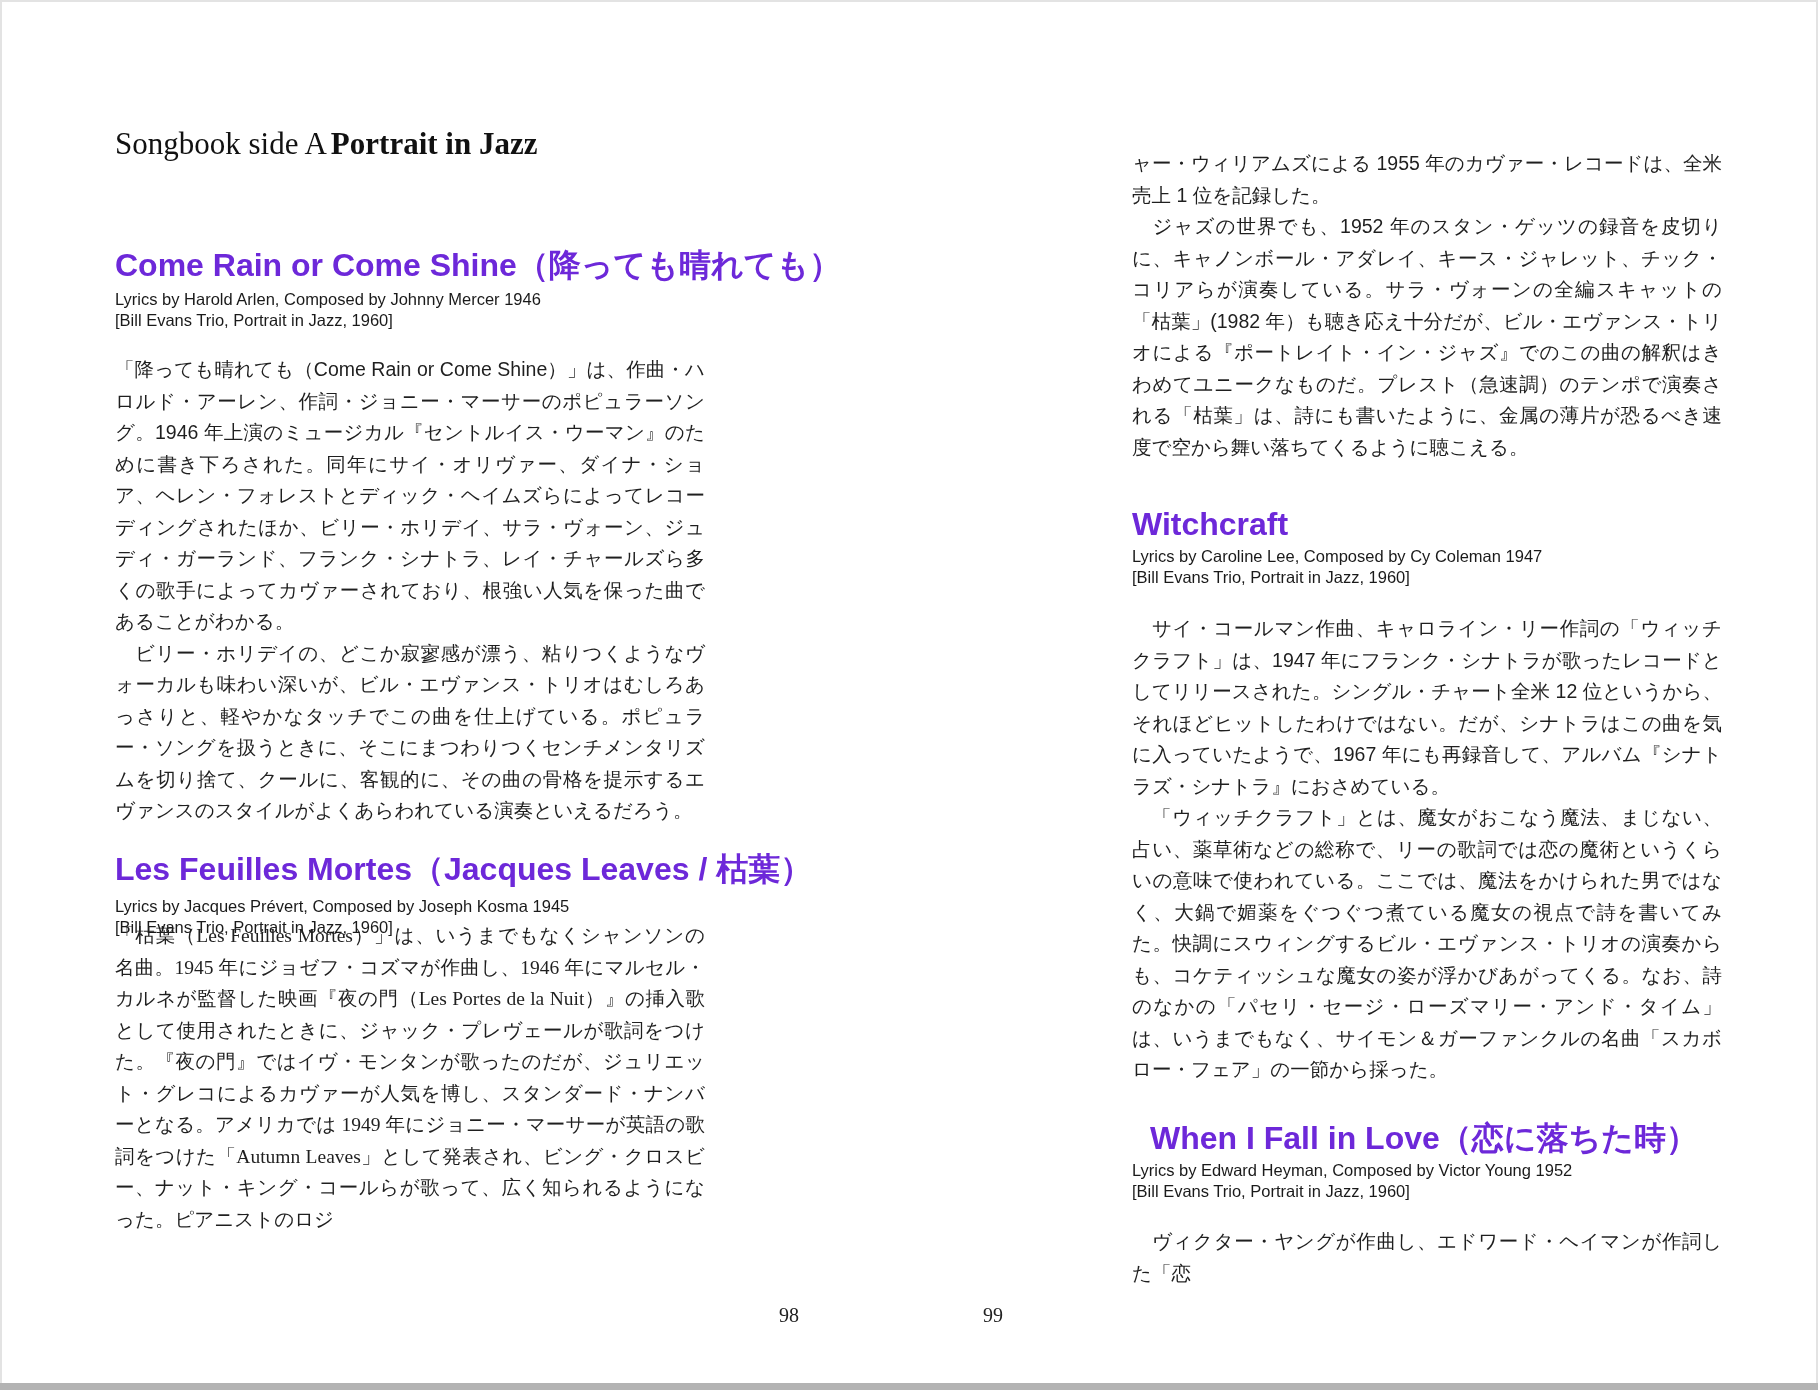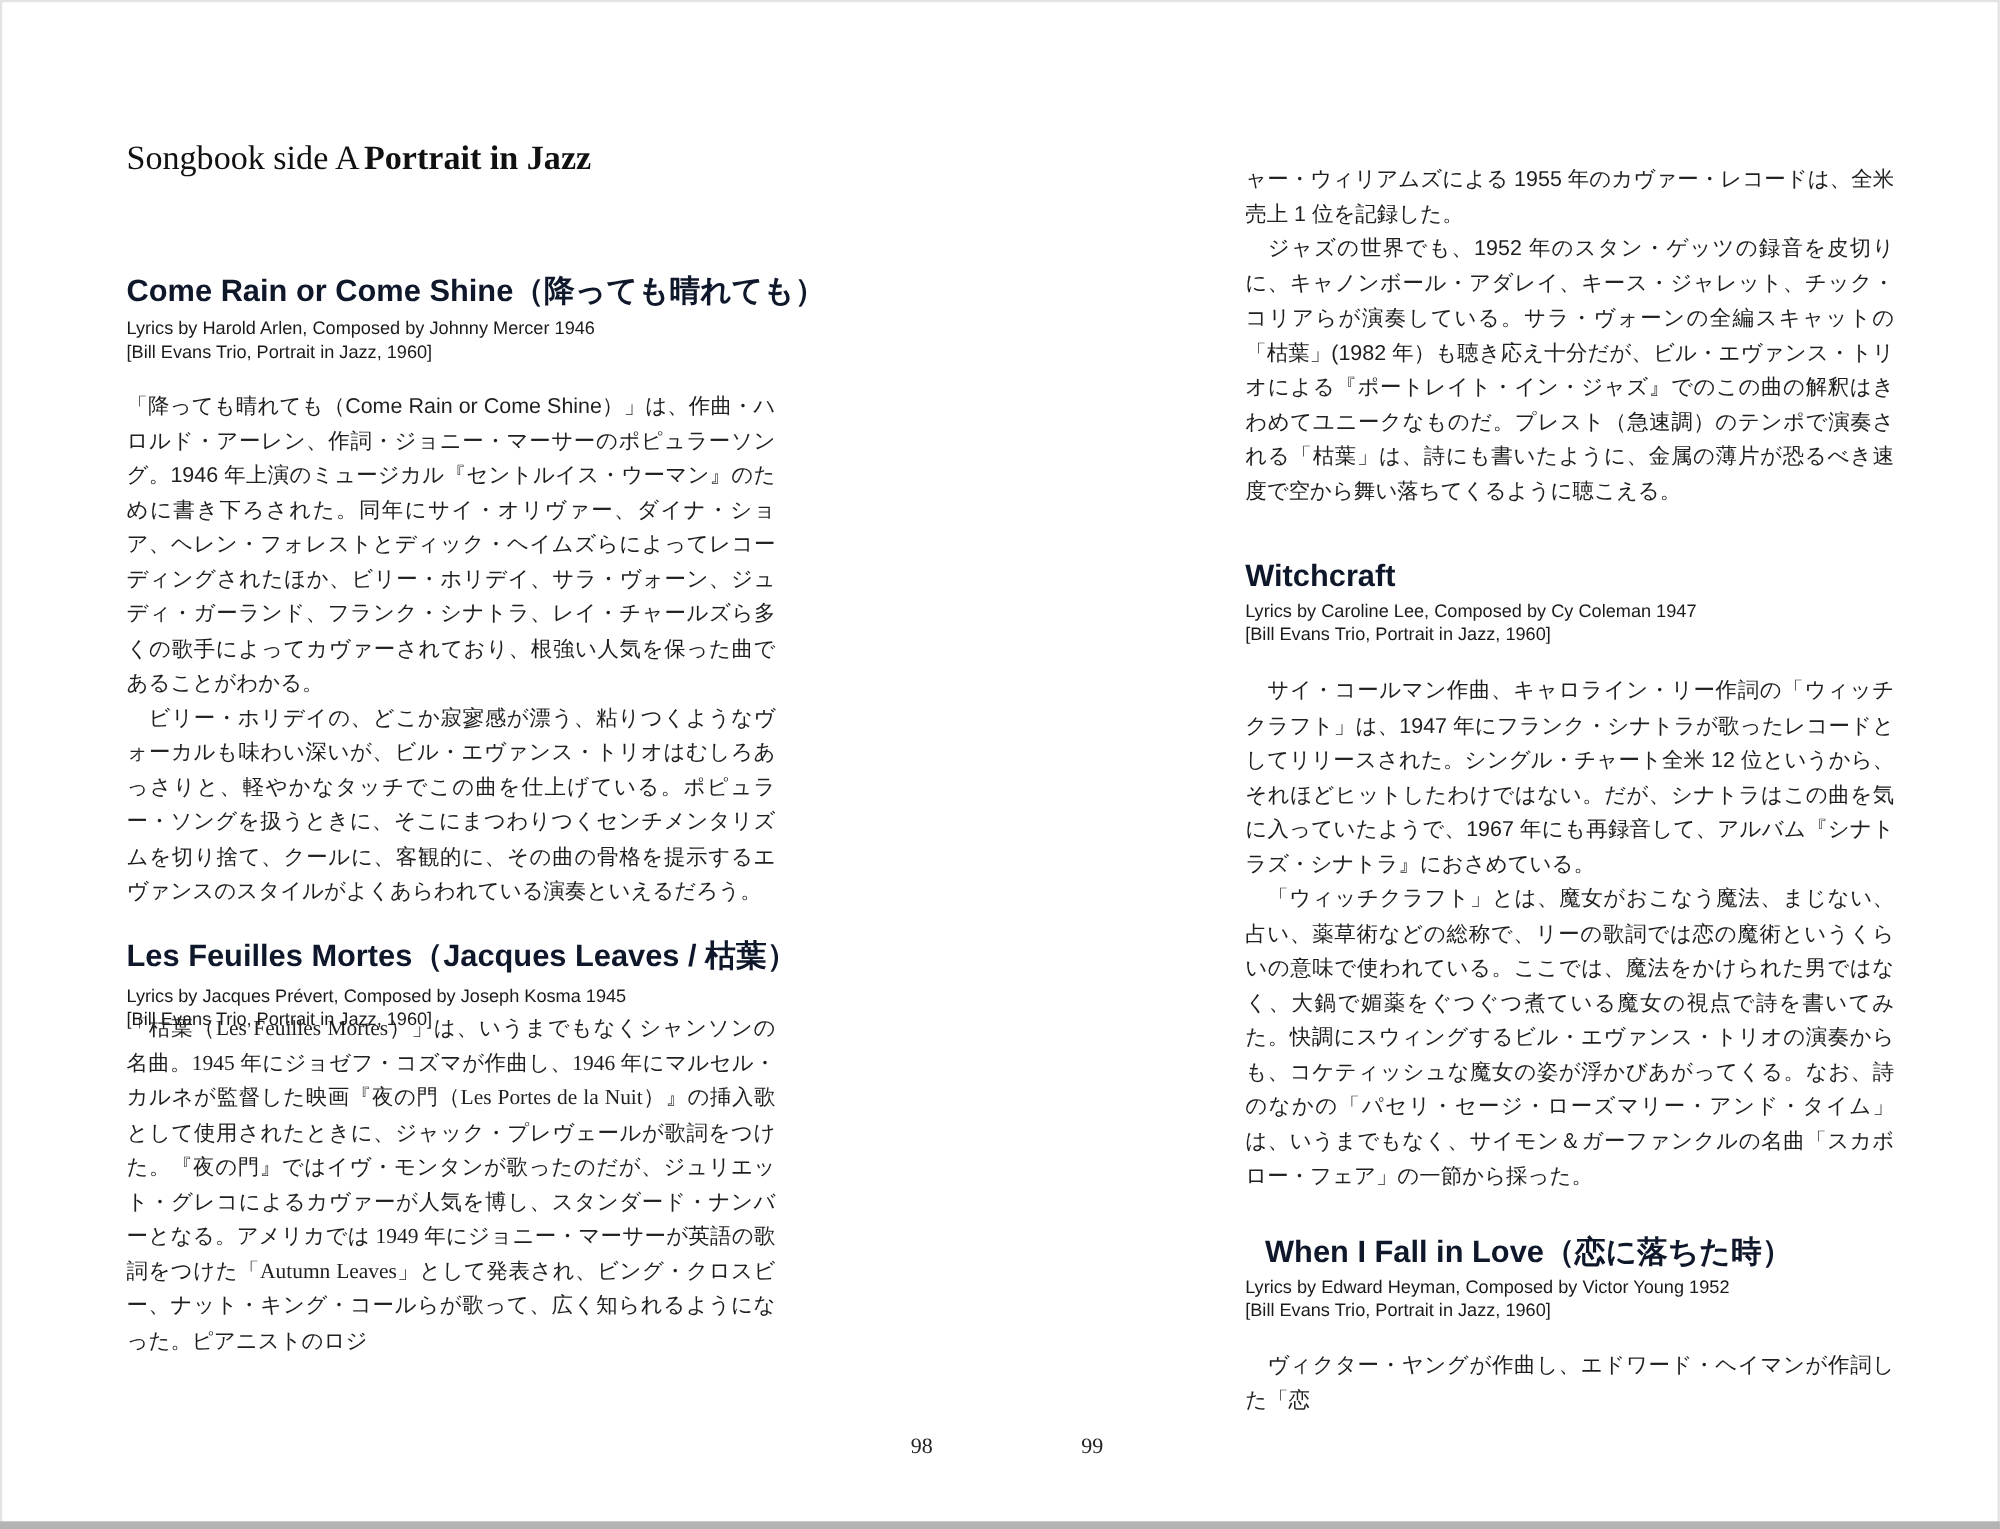--- a/index.html
+++ b/index.html
@@ -36,24 +36,24 @@
     font-family: "Liberation Serif", serif;
     font-size: 31px;
     line-height: 40px;
     color: #111;
     white-space: nowrap;
   }
   .book-header .series { font-weight: 400; }
   .book-header .album  { font-weight: 700; margin-left: 4px; }
 
   .song-title {
-    font-size: 28px;
+    font-size: 32px;
     font-weight: 700;
     line-height: 30px;
-    color: #0f172a;
+    color: #6d28d9;
     white-space: nowrap;
   }
   .credits {
     font-size: 16.5px;
     line-height: 21px;
     font-weight: 400;
     color: #1a1a1a;
   }
   .body-text { }
   .body-para {
@@ -104,21 +104,21 @@
 
   <div class="abs col-left credits" style="top:896px;">
     <div>Lyrics by Jacques Prévert, Composed by Joseph Kosma 1945</div>
     <div>[Bill Evans Trio, Portrait in Jazz, 1960]</div>
   </div>
 
   <div class="abs col-left body-text" style="top:920px;font-family:Liberation Serif, serif;">
     <p class="body-para">「枯葉（Les Feuilles Mortes）」は、いうまでもなくシャンソンの名曲。1945 年にジョゼフ・コズマが作曲し、1946 年にマルセル・カルネが監督した映画『夜の門（Les Portes de la Nuit）』の挿入歌として使用されたときに、ジャック・プレヴェールが歌詞をつけた。『夜の門』ではイヴ・モンタンが歌ったのだが、ジュリエット・グレコによるカヴァーが人気を博し、スタンダード・ナンバーとなる。アメリカでは 1949 年にジョニー・マーサーが英語の歌詞をつけた「Autumn Leaves」として発表され、ビング・クロスビー、ナット・キング・コールらが歌って、広く知られるようになった。ピアニストのロジ</p>
   </div>
 
-  <div class="abs page-number" style="left:816px; top:1303px;">98</div>
+  <div class="abs page-number" style="left:767px; top:1303px;">98</div>
 </div>
 
 <div>
 
   <div class="abs col-right body-text" style="top:125px;margin-top:23px;">
     <p class="body-para">ャー・ウィリアムズによる 1955 年のカヴァー・レコードは、全米売上 1 位を記録した。</p>
     <p class="body-para">　ジャズの世界でも、1952 年のスタン・ゲッツの録音を皮切りに、キャノンボール・アダレイ、キース・ジャレット、チック・コリアらが演奏している。サラ・ヴォーンの全編スキャットの「枯葉」(1982 年）も聴き応え十分だが、ビル・エヴァンス・トリオによる『ポートレイト・イン・ジャズ』でのこの曲の解釈はきわめてユニークなものだ。プレスト（急速調）のテンポで演奏される「枯葉」は、詩にも書いたように、金属の薄片が恐るべき速度で空から舞い落ちてくるように聴こえる。</p>
   </div>
 
   <div class="abs col-right song-title" style="top:509px;">Witchcraft</div>

